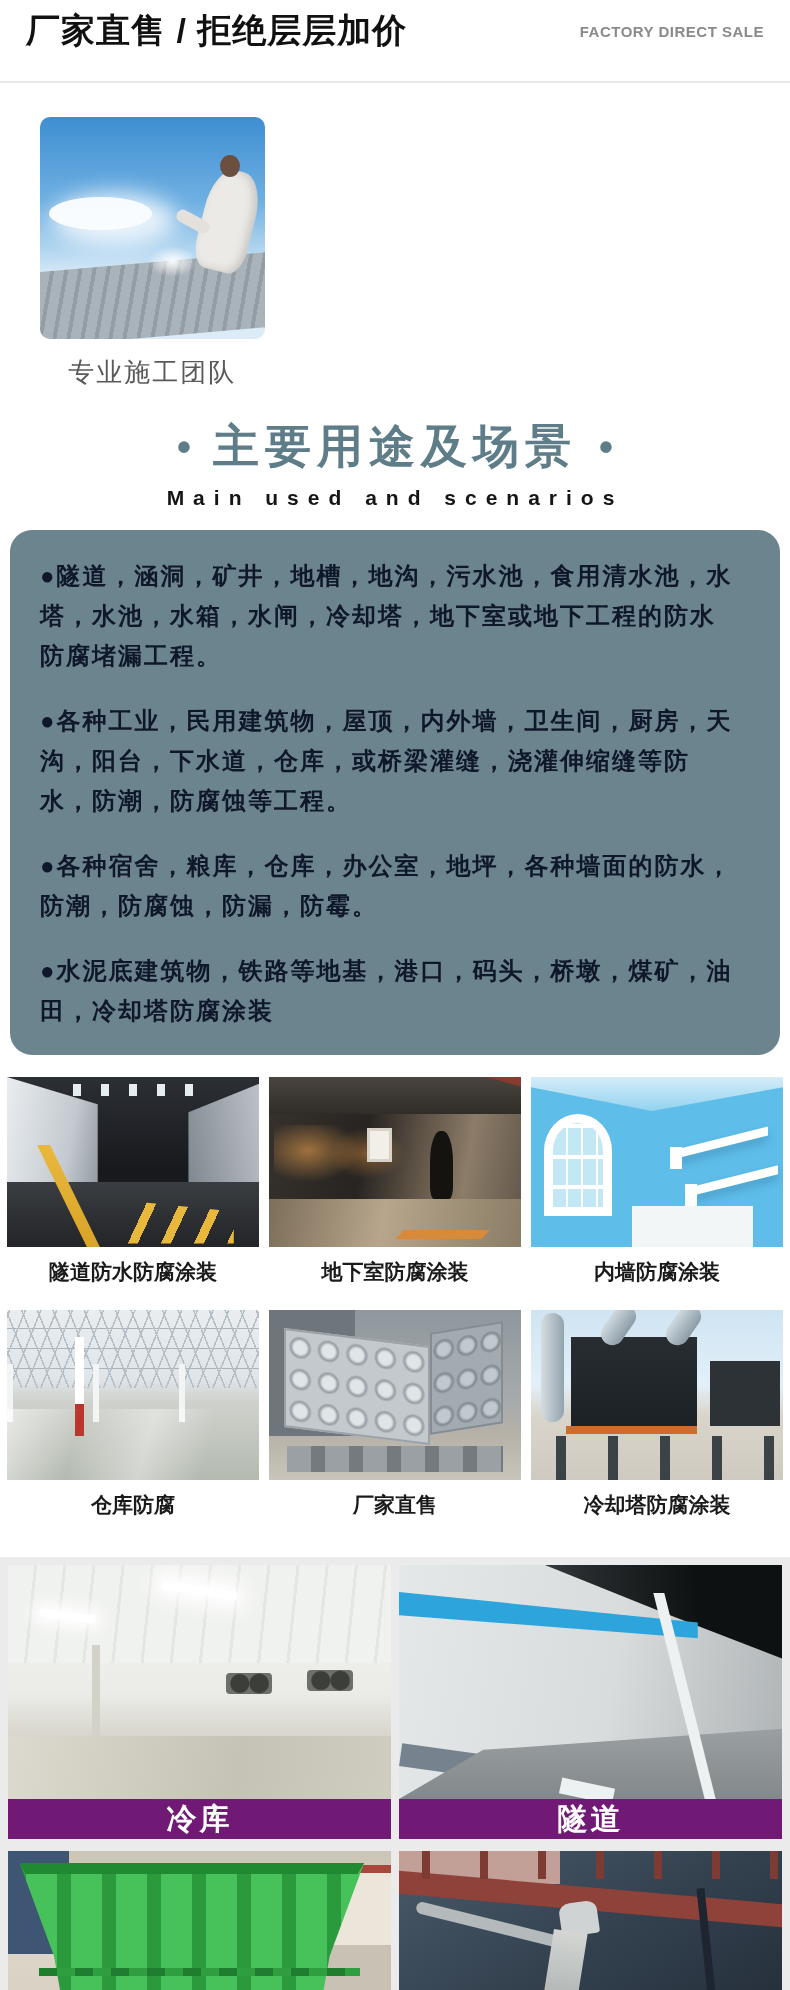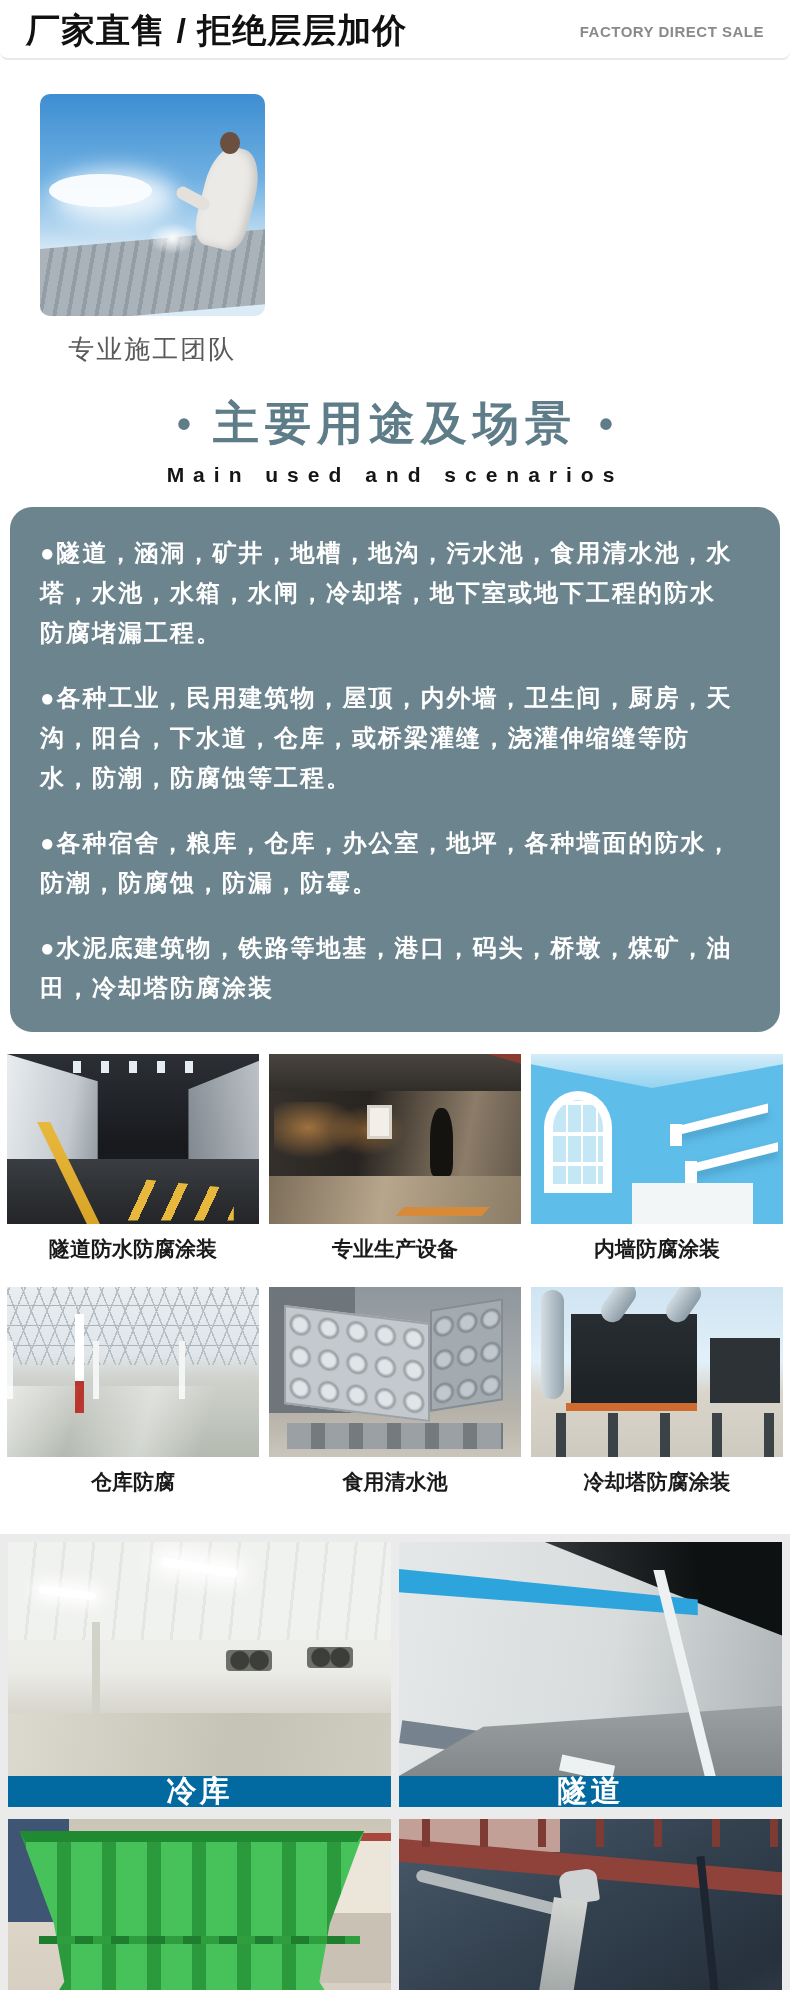--- a/index.html
+++ b/index.html
@@ -1,21 +1,21 @@
 <!DOCTYPE html>
 <html><head>
 <meta charset="utf-8">
 <style>
   * { margin:0; padding:0; box-sizing:border-box; }
   html,body { background:#fff; }
   body { font-family:"Liberation Sans","DejaVu Sans",sans-serif; width:790px; margin:0 auto; }
   .page { position:relative; width:790px; background:#fff; overflow:hidden; }
 
   
-  .hdr { display:flex; align-items:center; justify-content:space-between; padding:8px 26px 4px 26px; border-bottom:2px solid #e8e8e8;border-radius:8px; }
+  .hdr { display:flex; align-items:center; justify-content:space-between; padding:8px 26px 27px 26px; border-bottom:2px solid #e8e8e8; }
   .hdr-title { font-size:34px; font-weight:800; color:#111; letter-spacing:1px; }
   .hdr-sub { font-size:15px; color:#8a8a8a; letter-spacing:.5px; font-weight:600; }
 
   
   .features { display:grid; grid-template-columns:1fr 1fr 1fr; gap:18px; padding:34px 40px 0 40px; }
   .feat figure { display:flex; flex-direction:column; }
   .ph { position:relative; overflow:hidden; }
   .feat .ph { height:222px; border-radius:10px; }
   .feat-cap { text-align:center; font-size:26px; color:#5a5a5a; margin-top:16px; letter-spacing:2px; }
 
@@ -47,21 +47,21 @@
   .pnt-body { right:5%; top:24%; width:23%; height:46%; background:#eceae6; border-radius:42% 42% 28% 28%; transform:rotate(14deg); box-shadow:inset -4px 0 8px rgba(140,140,140,.4); }
   .pnt-head { right:11%; top:17%; width:9%; height:10%; background:#6b4f3f; border-radius:50%; }
   .pnt-arm { right:24%; top:44%; width:16%; height:6%; background:#e4e1dc; border-radius:8px; transform:rotate(28deg); }
   .pnt-spray { right:30%; top:58%; width:22%; height:14%; background:radial-gradient(closest-side,rgba(255,255,255,.95),rgba(255,255,255,0)); }
 
   
   .usage { margin-top:26px; }
   .usage-title { text-align:center; color:#5e7d89; font-size:46px; font-weight:800; letter-spacing:6px; display:flex; align-items:center; justify-content:center; gap:22px; }
   .usage-title .dot { font-size:40px; letter-spacing:0; }
   .usage-sub { text-align:center; color:#151515; font-size:21px; letter-spacing:9px; margin-top:8px; font-weight:600; }
-  .usage-box { margin:20px 10px 0 10px; background:#6c848d; border-radius:22px; padding:26px 39px 22px 30px; color:#ffffff; }
+  .usage-box { margin:20px 10px 0 10px; background:#6c848d; border-radius:22px; padding:26px 39px 22px 30px; color:#0f172a; }
   .usage-box p { font-size:24px; line-height:40px; letter-spacing:2px; margin-bottom:25px; font-weight:600; }
   .usage-box p:last-child { margin-bottom:2px; }
 
   
   .grid6 { display:grid; grid-template-columns:1fr 1fr 1fr; gap:10px; padding:22px 7px 0 7px; }
   .grid6 .ph { height:170px; }
   .grid6-cap { text-align:center; font-size:21px; font-weight:700; color:#1a1a1a; margin:11px 0 14px 0; }
 
   
   .ph-tunnel1 { background:linear-gradient(#2c2f34,#17191d 55%,#222528); }
@@ -127,21 +127,21 @@
   .c-pipe1 { left:4%; top:2%; width:9%; height:64%; background:linear-gradient(90deg,#d4dde2,#93a3ad); border-radius:12px; }
   .c-pipe2 { left:30%; top:-4%; width:9%; height:26%; background:linear-gradient(90deg,#cfd9df,#8c9ca6); border-radius:12px; transform:rotate(35deg); }
   .c-pipe3 { left:56%; top:-4%; width:9%; height:26%; background:linear-gradient(90deg,#cfd9df,#8c9ca6); border-radius:12px; transform:rotate(35deg); }
   .c-orange { left:14%; top:68%; width:52%; height:5%; background:#cf6b2e; }
   .c-posts { left:10%; bottom:0; width:88%; height:26%; background:repeating-linear-gradient(90deg,#3c4347 0 10px,transparent 10px 52px); }
 
   
   .gallery { margin-top:24px; background:#ebebeb; padding:8px; display:grid; grid-template-columns:1fr 1fr; gap:12px 8px; position:relative; }
   .gal-card { background:#fff; }
   .gal-card .ph { height:234px; }
-  .gal-bar { height:31px; background:#0369a1; color:#fff; display:flex; align-items:center; justify-content:center; font-size:30px; letter-spacing:3px; font-weight:600; }
+  .gal-bar { height:40px; background:#701a75; color:#fff; display:flex; align-items:center; justify-content:center; font-size:30px; letter-spacing:3px; font-weight:600; }
 
   
   .ph-coldroom { background:linear-gradient(#f5f6f3 0%,#ebece8 55%,#d8d6cd 72%,#c9c7bd 100%); }
   .cr-ceiling { top:0; left:0; width:100%; height:42%; background:repeating-linear-gradient(96deg,#f0f2ef 0 26px,#e3e6e1 26px 29px); }
   .cr-light1 { left:40%; top:9%; width:20%; height:4%; background:#fff; box-shadow:0 0 20px 10px rgba(255,255,255,.95); transform:rotate(9deg); border-radius:4px; }
   .cr-light2 { left:8%; top:20%; width:15%; height:3.4%; background:#fff; box-shadow:0 0 16px 8px rgba(255,255,255,.9); transform:rotate(7deg); border-radius:4px; }
   .cr-corner { left:22%; top:34%; width:2%; height:40%; background:#d2d2c9; }
   .cr-fan1 { right:31%; top:46%; width:12%; height:9%; background:#6d6f6a; border-radius:4px;
       background-image:radial-gradient(circle at 30% 50%,#3c3e3a 0 26%,transparent 30%),radial-gradient(circle at 72% 50%,#3c3e3a 0 26%,transparent 30%); }
   .cr-fan2 { right:10%; top:45%; width:12%; height:9%; background:#6d6f6a; border-radius:4px;
@@ -235,21 +235,21 @@
       <div class="ph ph-basement">
         <i class="shape b-ceil"></i>
         <i class="shape b-pipe"></i>
         <i class="shape b-glow1"></i>
         <i class="shape b-glow2"></i>
         <i class="shape b-poster"></i>
         <i class="shape b-figure"></i>
         <i class="shape b-floor"></i>
         <i class="shape b-stripe"></i>
       </div>
-      <figcaption class="grid6-cap">专业生产设备</figcaption>
+      <figcaption class="grid6-cap">地下室防腐涂装</figcaption>
     </figure>
     <figure>
       <div class="ph ph-bluewall">
         <i class="shape bw-ceil"></i>
         <i class="shape bw-window"></i>
         <i class="shape bw-shelf1"></i>
         <i class="shape bw-shelf1b"></i>
         <i class="shape bw-shelf2"></i>
         <i class="shape bw-shelf2b"></i>
         <i class="shape bw-wainscot"></i>
@@ -265,21 +265,21 @@
       </div>
       <figcaption class="grid6-cap">仓库防腐</figcaption>
     </figure>
     <figure>
       <div class="ph ph-watertank">
         <i class="shape wt-wall"></i>
         <i class="shape wt-front"></i>
         <i class="shape wt-side"></i>
         <i class="shape wt-base"></i>
       </div>
-      <figcaption class="grid6-cap">食用清水池</figcaption>
+      <figcaption class="grid6-cap">厂家直售</figcaption>
     </figure>
     <figure>
       <div class="ph ph-cooling">
         <i class="shape c-block1"></i>
         <i class="shape c-block2"></i>
         <i class="shape c-pipe1"></i>
         <i class="shape c-pipe2"></i>
         <i class="shape c-pipe3"></i>
         <i class="shape c-orange"></i>
         <i class="shape c-posts"></i>

